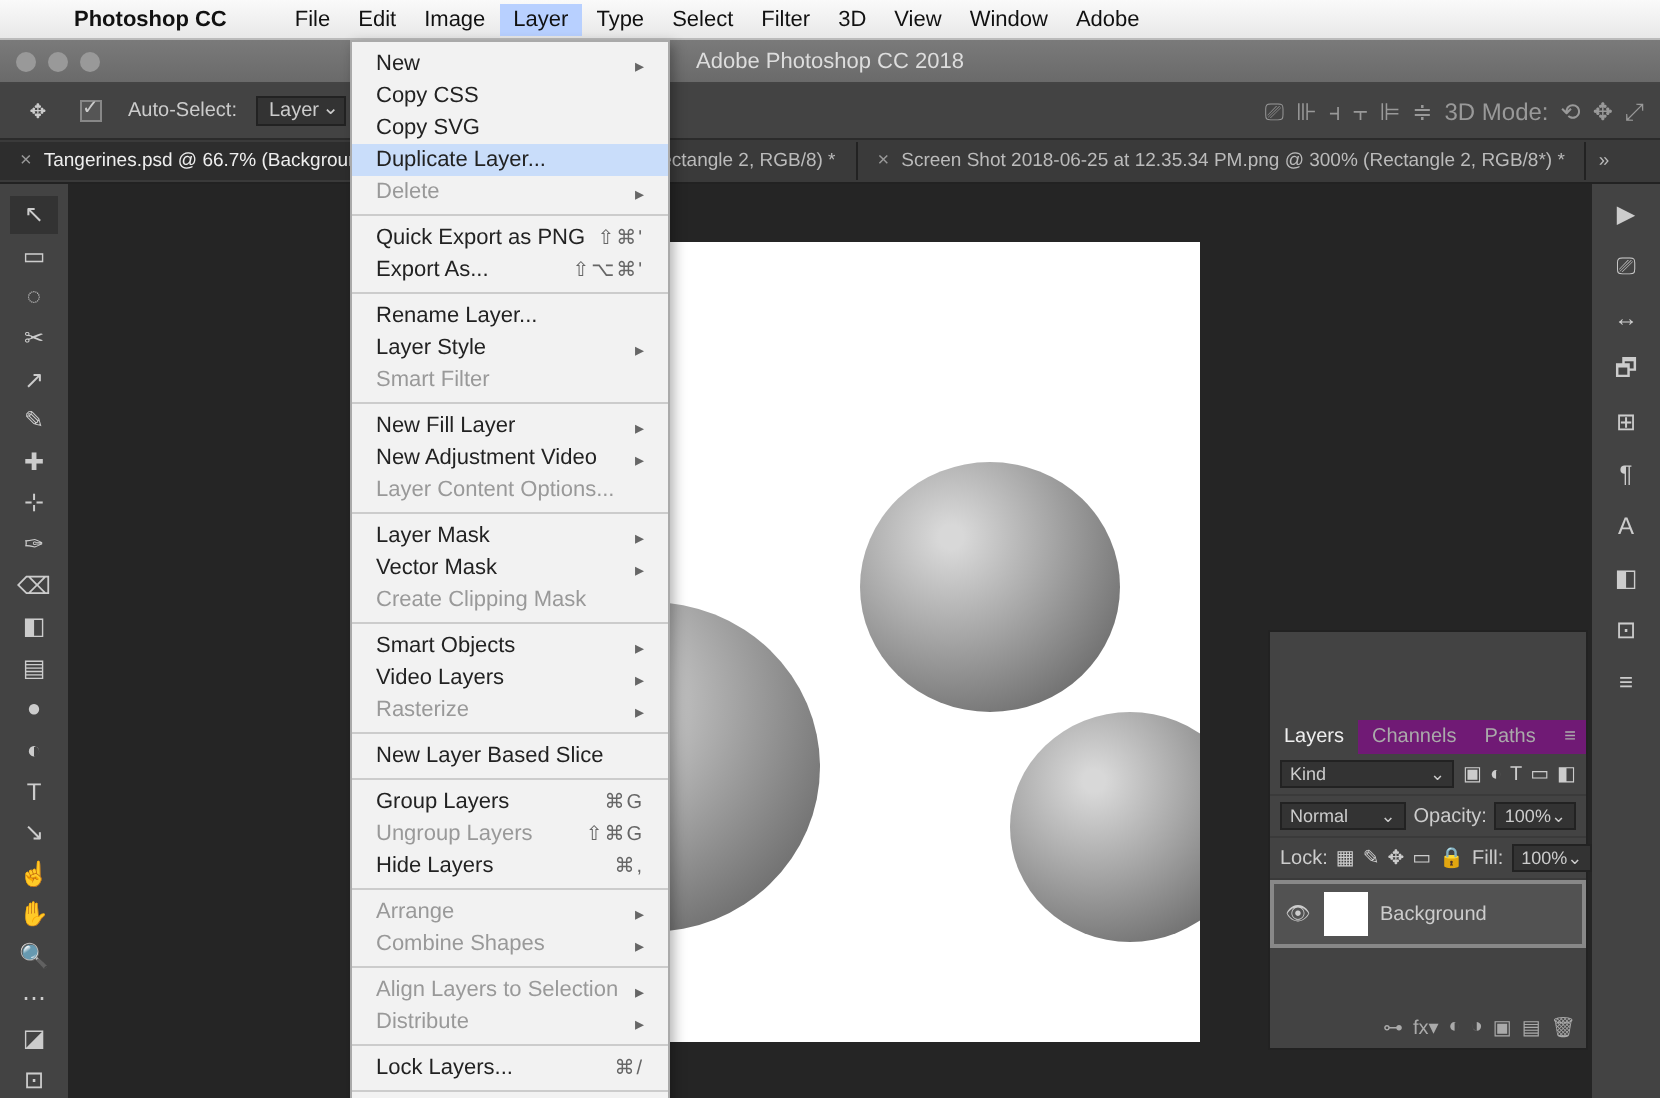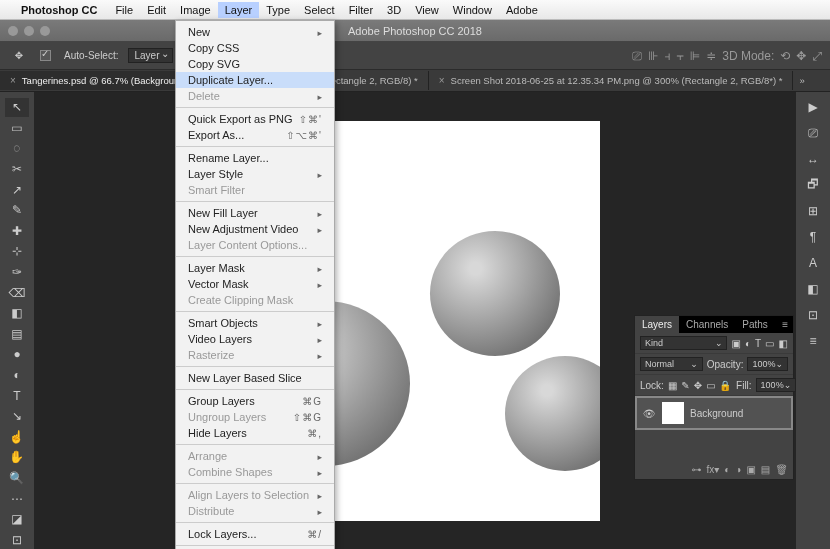--- a/index.html
+++ b/index.html
@@ -1,17 +1,17 @@
 <!DOCTYPE html>
 <html><head>
 <meta charset="utf-8">
 <style>
   * { box-sizing: border-box; margin: 0; padding: 0; font-family: -apple-system, "Helvetica Neue", Arial, sans-serif; }
   body { width: 830px; height: 549px; background: #2d2d2d; overflow: hidden; position: relative; color: #ccc; font-size: 11px; }
-  .mac-menubar { height: 20px; background: linear-gradient(#fafafa,#e8e8e8); display: flex; align-items: center; padding: 0 8px; gap: 0; color: #111; border-bottom: 1px solid #bbb; position: relative; z-index: 100; }
+  .mac-menubar { height: 20px; background: linear-gradient(#fafafa,#e8e8e8); display: flex; align-items: center; padding: 0 8px; gap: 16px; color: #111; border-bottom: 1px solid #bbb; position: relative; z-index: 100; }
   .mac-menubar .apple { font-size: 13px; margin-right: 8px; }
   .mac-menubar .app-name { font-weight: 600; margin-right: 6px; padding: 2px 5px; }
   .mac-menubar .mitem { padding: 2px 7px; cursor: default; }
   .mac-menubar .mitem.active { background: #b8d0ff; }
   .windowtitle { height: 22px; background: linear-gradient(#7a7a7a,#6a6a6a); display:flex; align-items:center; justify-content:center; color:#ddd; font-size: 11px; border-bottom:1px solid #444;text-align:center; }
   .windowtitle .traffic { position:absolute; left:8px; display:flex; gap:6px; }
   .dot { width:10px; height:10px; border-radius:50%; }
   .dot.r{background:#999}.dot.y{background:#999}.dot.g{background:#999}
   .options-bar { height: 28px; background: #434343; display:flex; align-items:center; padding:0 8px; gap:10px; border-bottom:1px solid #2b2b2b; font-size:10px; color:#ccc; position:relative; z-index:1;}
   .options-bar .icon-btn { width:22px;height:18px; display:flex;align-items:center;justify-content:center; }
@@ -31,21 +31,21 @@
   .tool.sel{background:#333;}
   .canvas-area { flex:1; background:#252525; display:flex; align-items:center; justify-content:center; position:relative; }
   .canvas { width:330px; height:400px; background:#fff; position:relative; overflow:hidden; margin-left:40px;}
   .orange { position:absolute; border-radius:50%; background: radial-gradient(circle at 35% 30%, #d8d8d8 5%, #a8a8a8 40%, #777 75%, #555 100%); }
   .o1{width:170px;height:165px;left:-30px;top:180px;}
   .o2{width:130px;height:125px;left:160px;top:110px;}
   .o3{width:120px;height:115px;left:235px;top:235px;}
   .right-strip { width:34px; background:#434343; display:flex;flex-direction:column;align-items:center;padding-top:6px;gap:8px;}
   .right-strip .ricon{width:20px;height:18px;display:flex;align-items:center;justify-content:center;color:#ccc;font-size:12px;}
   .layers-panel { position:absolute; right:36px; top:315px; width:160px; background:#434343; border:1px solid #222; font-size:10px; }
-  .lp-tabs { display:flex; background:#000000; }
+  .lp-tabs { display:flex; background:#701a75;margin-top:44px; }
   .lp-tabs span{ padding:3px 7px; color:#aaa;}
   .lp-tabs span.active{ background:#434343; color:#eee;}
   .lp-row { display:flex; align-items:center; padding:3px 5px; gap:4px; border-bottom:1px solid #3a3a3a;}
   .lp-combo { background:#333;border:1px solid #222;padding:1px 4px;flex:1;font-size:9px;display:flex;justify-content:space-between;}
   .lp-layer { display:flex;align-items:center;padding:4px 5px;gap:6px;background:#525252;border:2px solid #888;}
   .lp-thumb{width:22px;height:22px;background:#fff;display:inline-block;}
   .lp-eye{width:14px;text-align:center;}
   .lp-bottom{display:flex;justify-content:flex-end;gap:5px;padding:4px 5px;color:#aaa;font-size:10px;}
   
   .dropdown { position:absolute; top:20px; left:175px; width:160px; background:#f2f2f2; border:1px solid #aaa; box-shadow:2px 2px 6px rgba(0,0,0,.3); color:#222; font-size:11px; z-index:200; padding:3px 0;}

